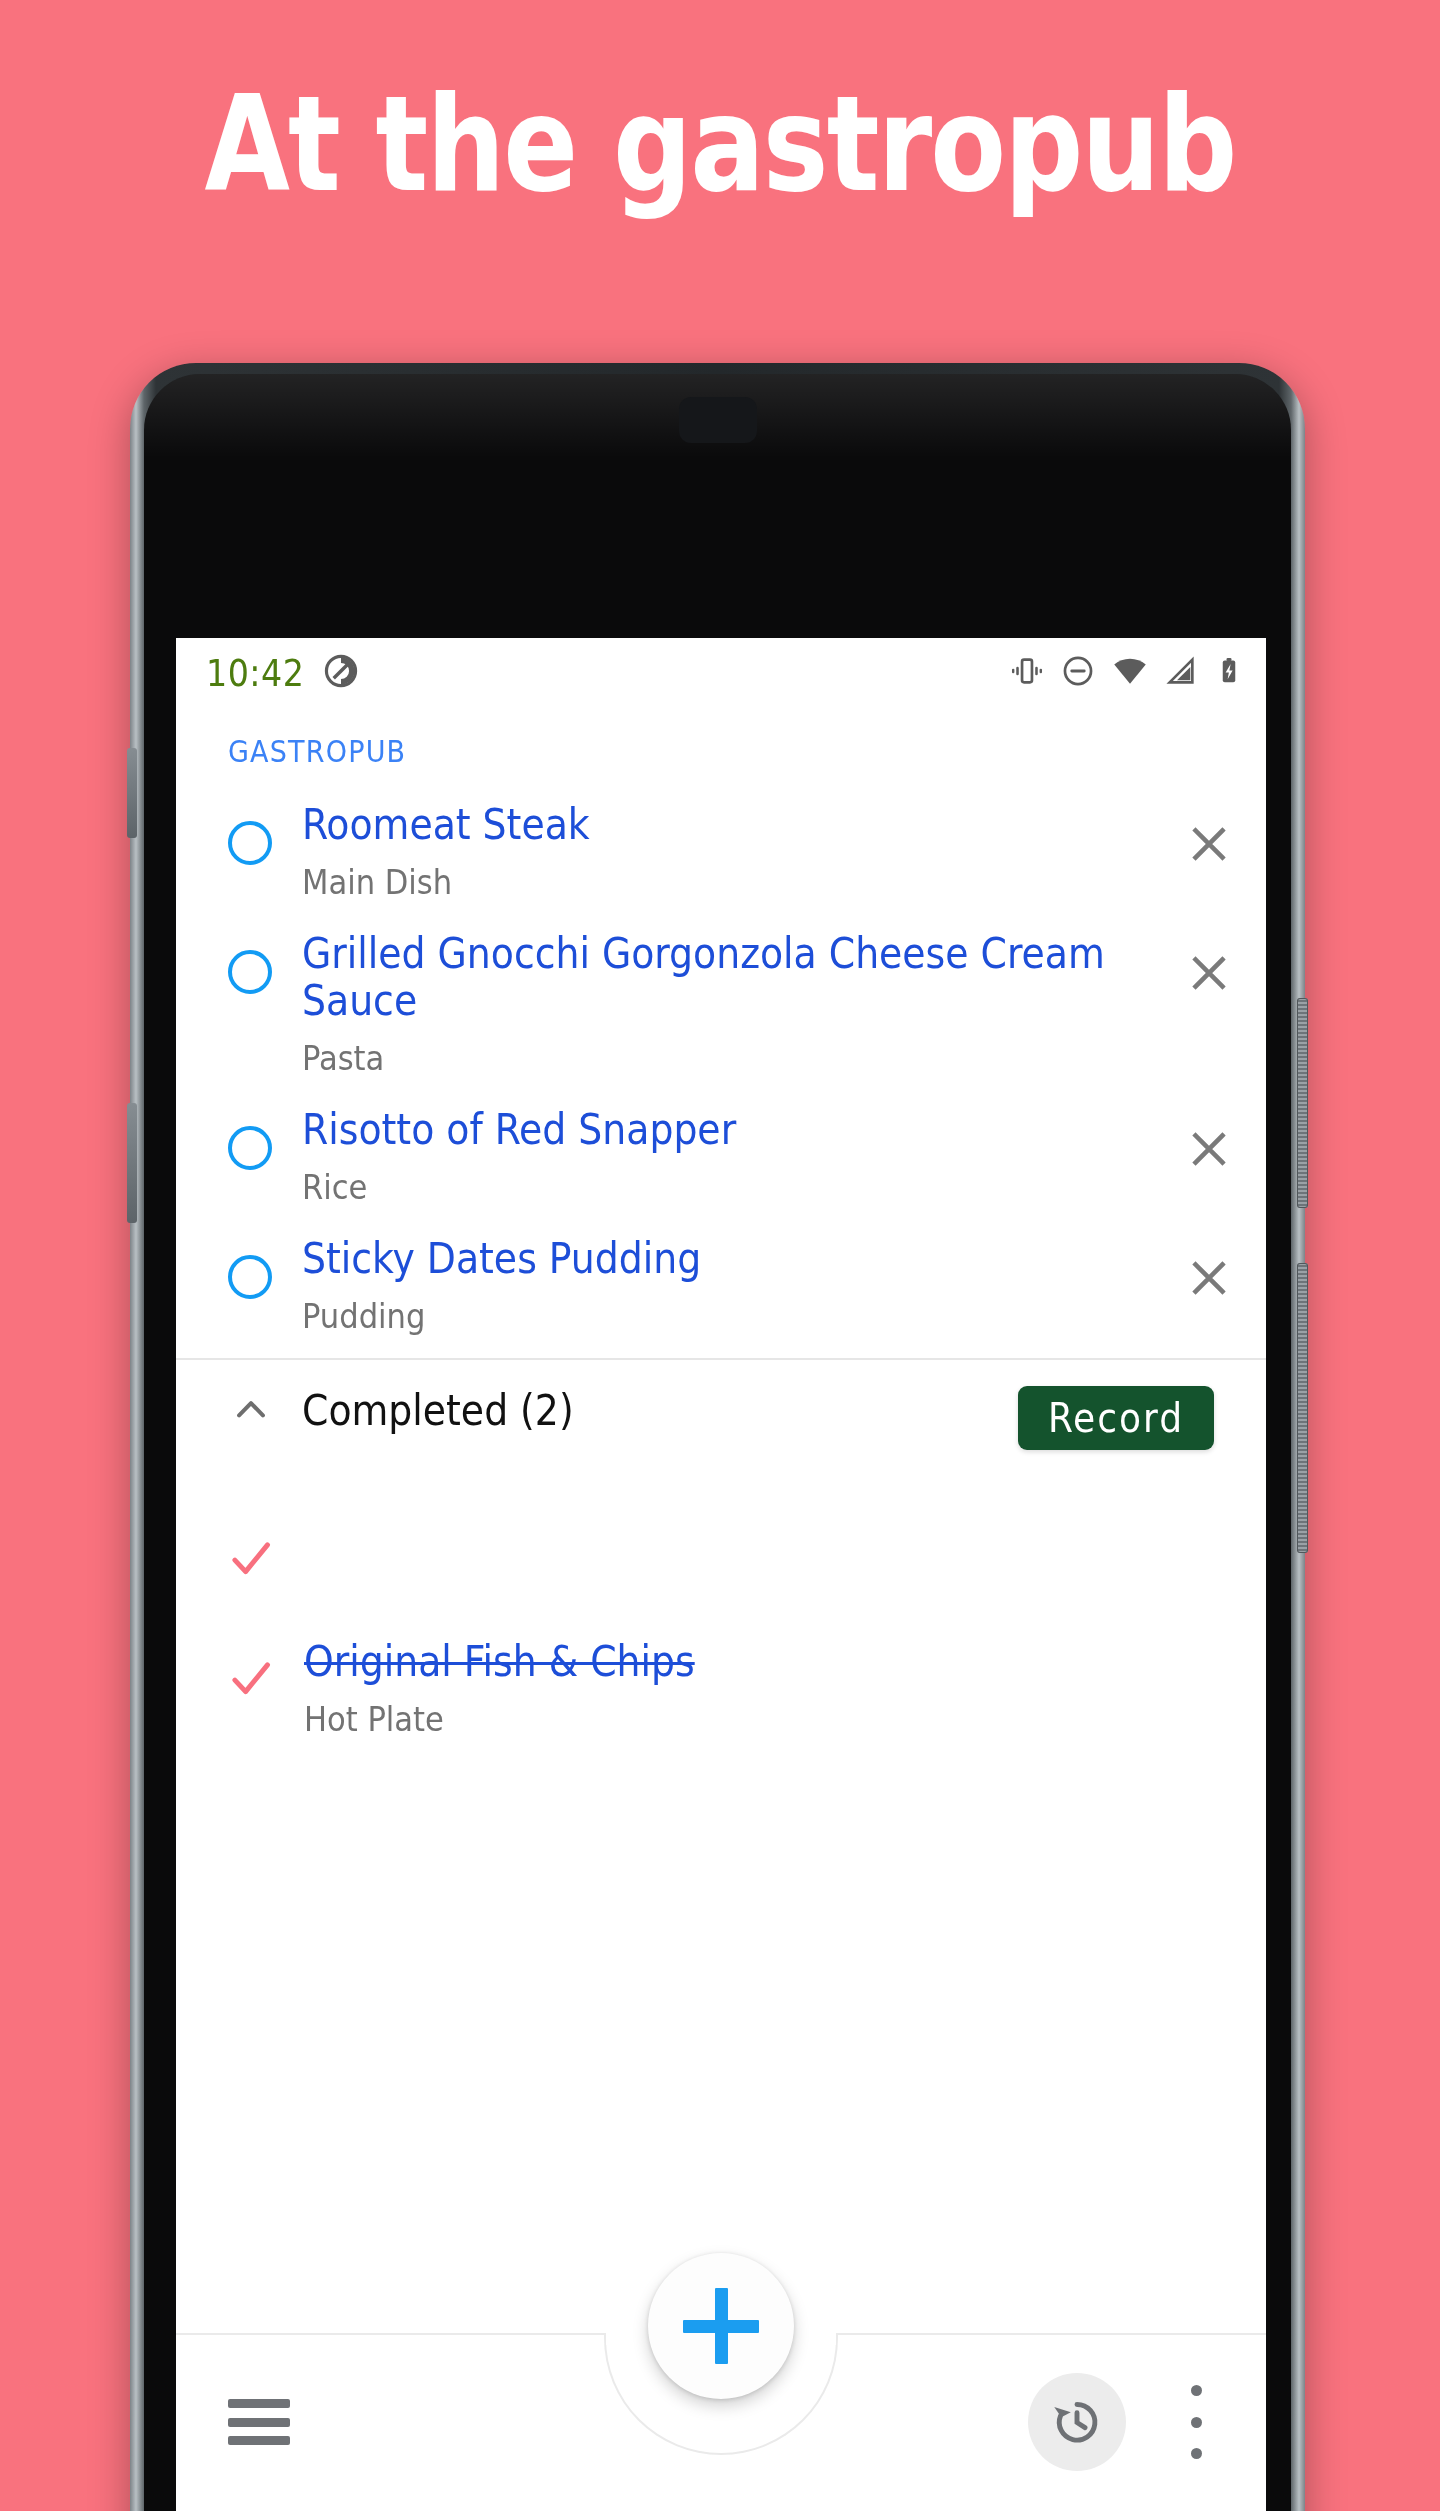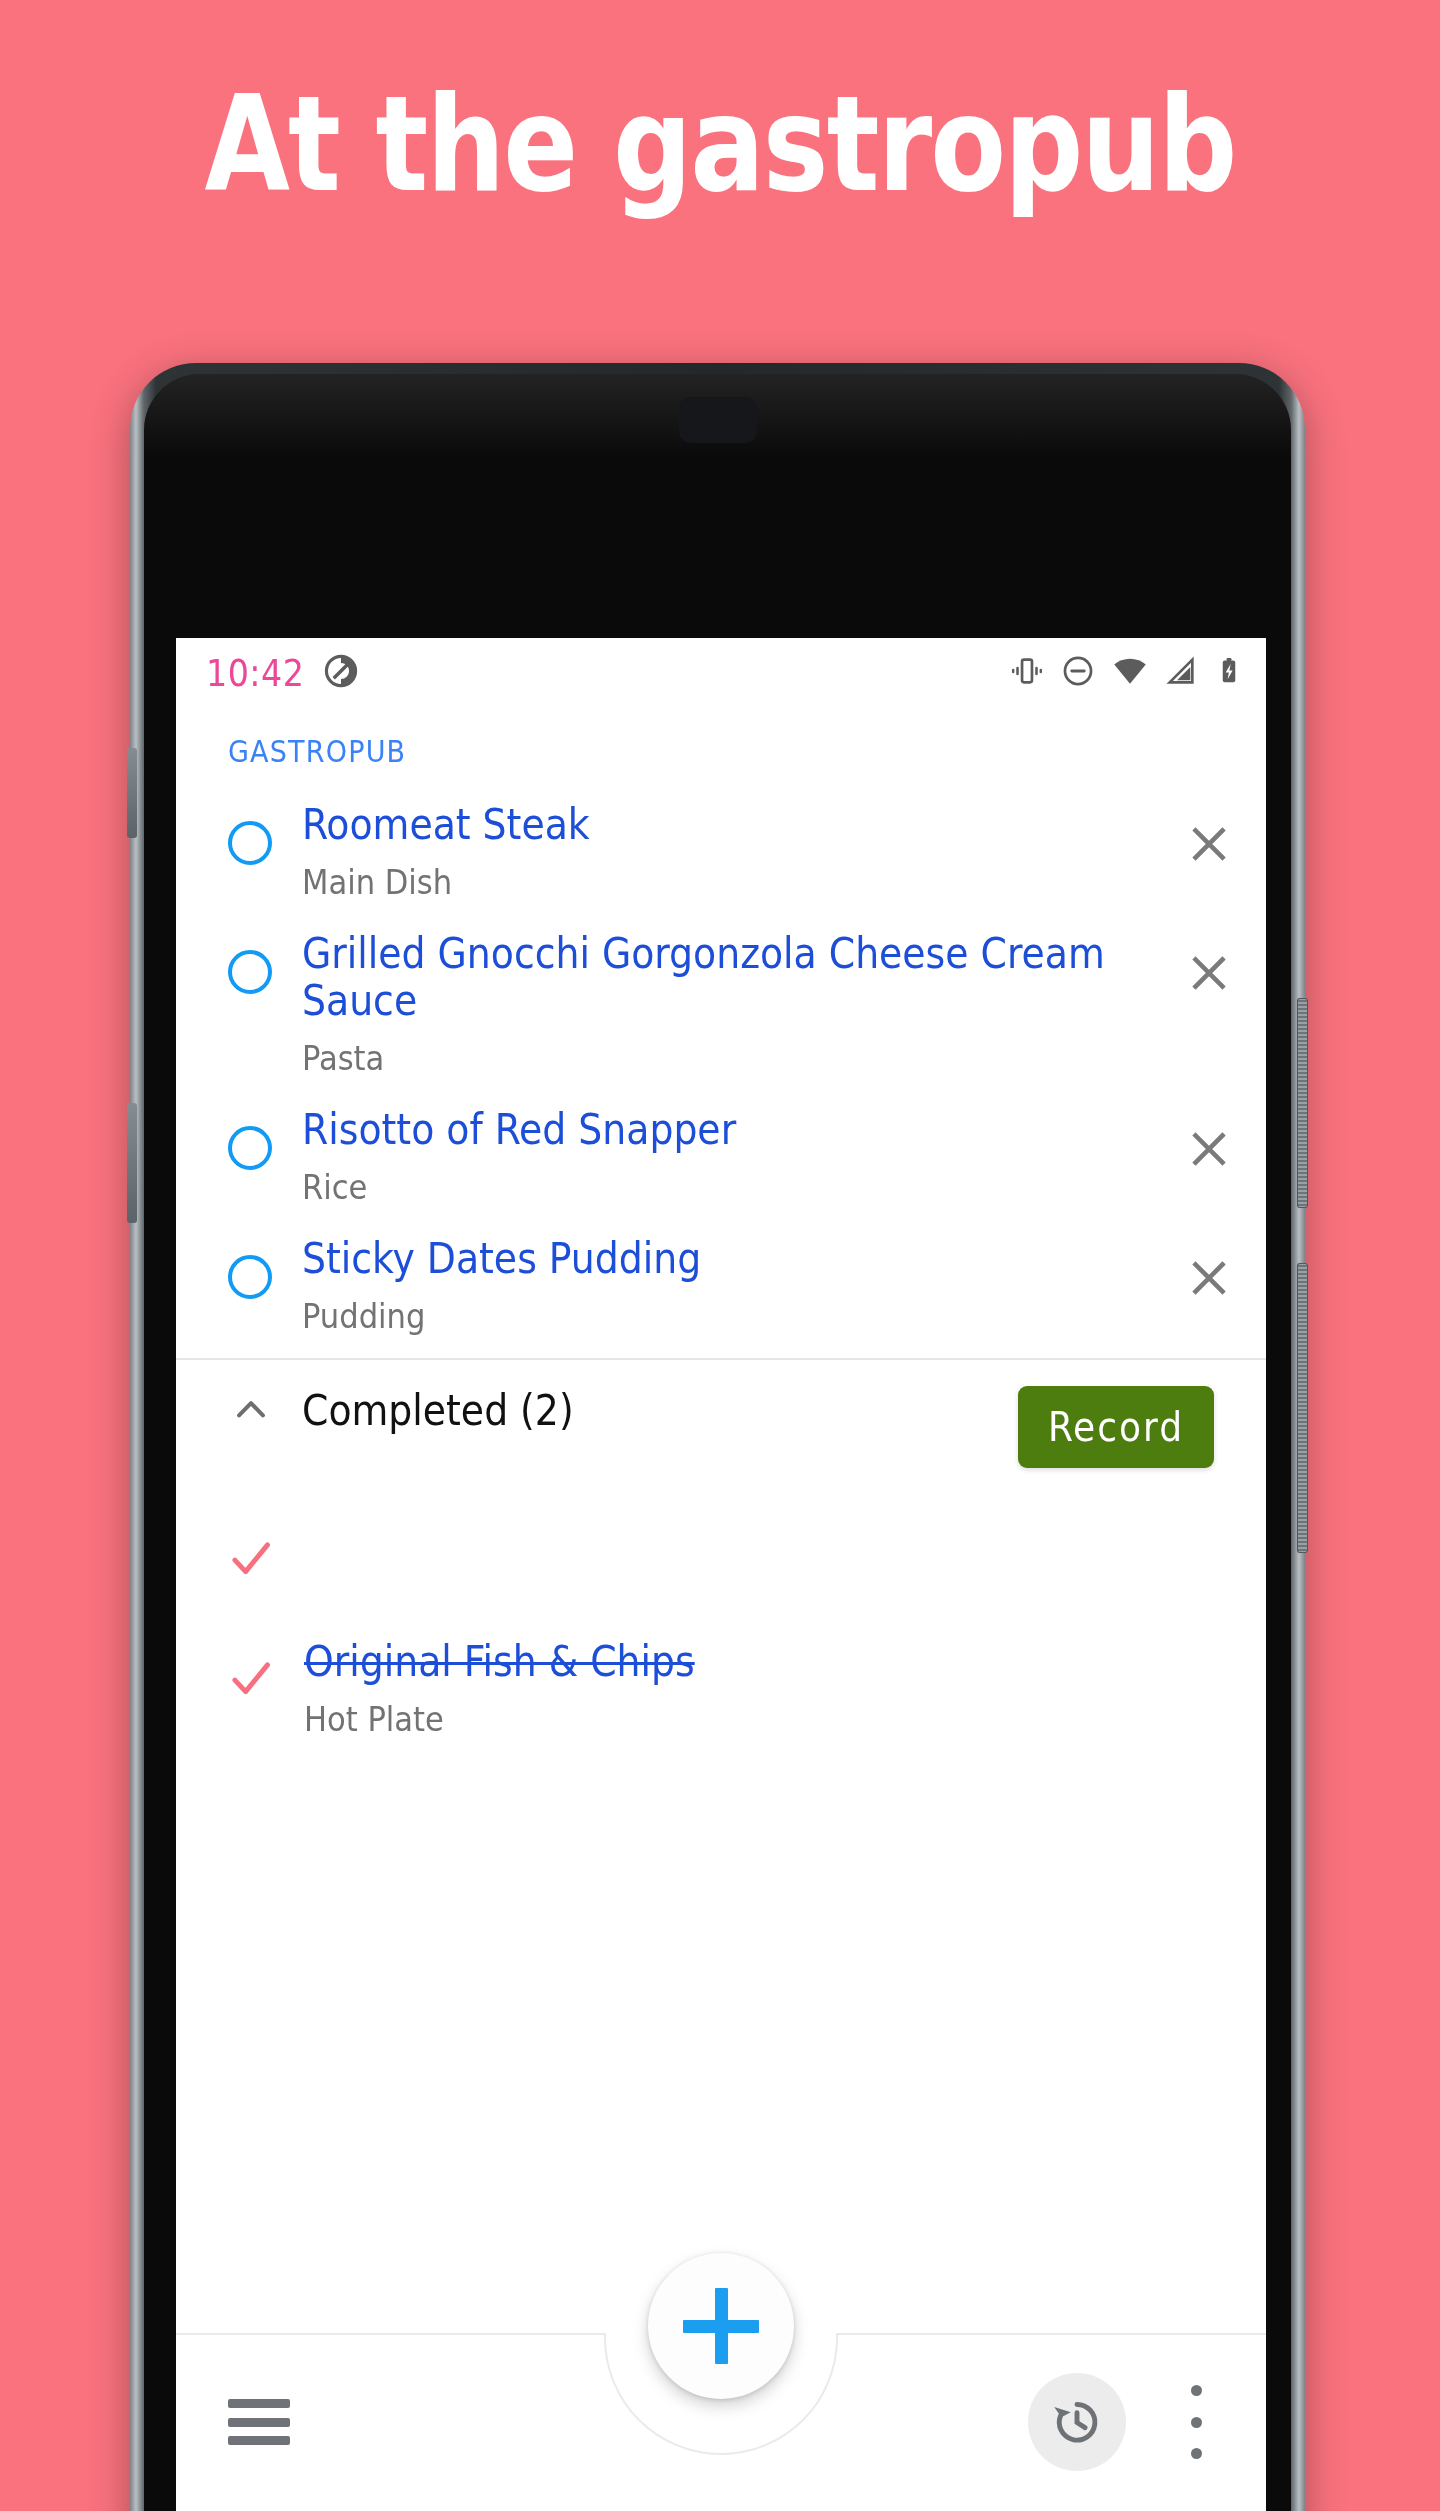--- a/index.html
+++ b/index.html
@@ -98,21 +98,21 @@
     background:#ffffff;overflow:hidden;
   }
 
   
   .statusbar{
     height:70px;display:flex;align-items:center;
     padding:0 22px 0 30px;box-sizing:border-box;
   }
   .sb-time{
     font-family:"DejaVu Sans Condensed","Liberation Sans",sans-serif;
-    font-size:37px;font-weight:400;color:#ec4899;letter-spacing:.5px;
+    font-size:37px;font-weight:400;color:#4d7c0f;letter-spacing:.5px;
   }
   .sb-left-icons{display:flex;align-items:center;gap:16px;margin-left:18px;}
   .sb-right{margin-left:auto;display:flex;align-items:center;gap:17px;}
   .sb-ico{display:block;}
 
   
   .section-label{
     padding:26px 0 18px 52px;
     font-family:"DejaVu Sans Condensed","Liberation Sans",sans-serif;
     font-size:30px;letter-spacing:1.2px;color:#3b82f6;
@@ -152,22 +152,22 @@
     display:flex;
     padding:26px 52px 26px 52px;box-sizing:border-box;height:144px;
   }
   .chev{width:46px;height:46px;display:flex;align-items:center;justify-content:center;}
   .completed-label{
     margin-left:28px;
     font-family:"DejaVu Sans Condensed","Liberation Sans",sans-serif;
     font-size:42px;color:#111;
   }
   .record-btn{
-    margin-left:auto;background:#4d7c0f;color:#fff;border:none;
-    border-radius:9px;padding:0 30px;height:82px;
+    margin-left:auto;background:#14532d;color:#fff;border:none;
+    border-radius:9px;padding:0 30px;height:64px;
     font-family:"DejaVu Sans Condensed","Liberation Sans",sans-serif;
     font-size:40px;letter-spacing:2px;cursor:pointer;
     box-shadow:0 2px 5px rgba(0,0,0,.14);
   }
 
   
   .bottombar{
     position:absolute;left:0;bottom:0;width:1090px;height:176px;
     background:#fff;border-top:2px solid #eaeaea;
   }

